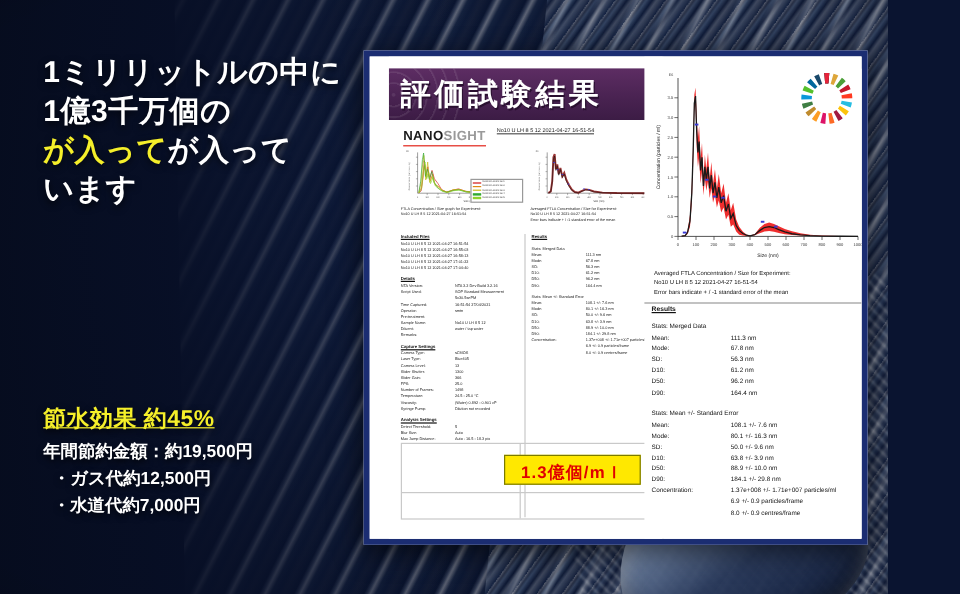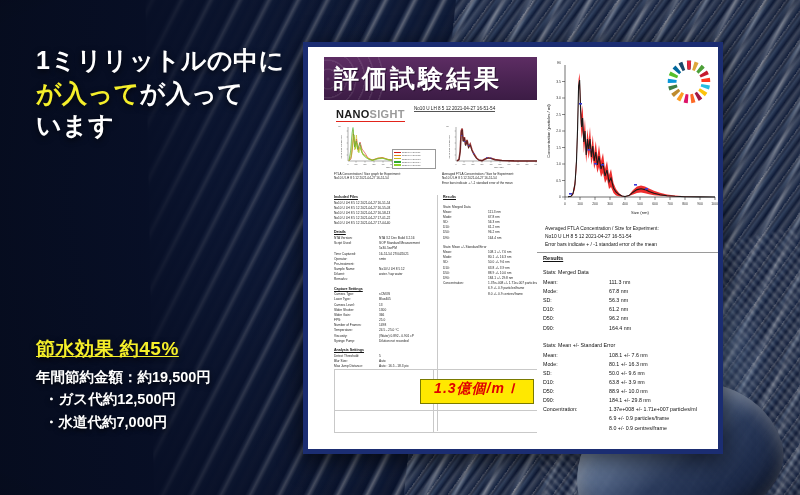--- a/index.html
+++ b/index.html
@@ -1,21 +1,21 @@
 <!DOCTYPE html>
 <html lang="ja"><head>
 <meta charset="utf-8">
 <style>
   html,body{margin:0;padding:0;}
   body{
     width:800px;height:495px;overflow:hidden;
     font-family:"Liberation Sans","DejaVu Sans",sans-serif;
     background:#0a1430;
   }
-  #stage{position:relative;width:800px;height:495px;overflow:hidden;}
+  #stage{position:relative;width:740px;height:495px;overflow:hidden;}
 
   
   .bg-base{position:absolute;inset:0;
     background:
       radial-gradient(120% 90% at 8% 40%, #0c1c43 0%, #091430 45%, #060d22 100%);
   }
   .bg-metal{position:absolute;left:150px;top:-60px;width:760px;height:640px;
     background:
       repeating-linear-gradient(118deg,
         rgba(255,255,255,0.00) 0px,
@@ -111,21 +111,21 @@
   .cols{position:absolute;left:10px;top:148px;width:212px;height:236px;display:flex;}
   .col{flex:1;padding-right:5px;}
   .col.right{border-left:1px solid #c9c9c9;padding-left:5px;}
   .sec-h{font-size:3.6px;font-weight:700;color:#111;text-decoration:underline;margin:0 0 1.5px;}
   .kv{display:flex;font-size:3.2px;color:#222;line-height:1.62;}
   .kv .k{width:46%;}
   .kv .v{width:54%;}
   .spacer{height:4px;}
   .blur{filter:blur(.28px);}
   .highlight{position:absolute;left:96px;top:332px;width:112px;height:23px;
-    background:#ffe800;border:1.5px solid #7a7a00;display:flex;align-items:flex-start;justify-content:center;font-style:italic;}
+    background:#ffe800;border:1.5px solid #7a7a00;display:flex;align-items:flex-end;justify-content:center;}
   .highlight span{color:#e00000;font-size:14px;font-weight:700;letter-spacing:1px;}
   .sheet-grid{position:absolute;left:10px;top:322px;width:212px;height:62px;
     border:1px solid #c9c9c9;}
   .sheet-grid .vline{position:absolute;left:46%;top:0;bottom:0;width:1px;background:#c9c9c9;}
   .sheet-grid .hline{position:absolute;left:0;right:0;top:40px;height:1px;background:#c9c9c9;}
 
   
   .detail{position:absolute;left:229px;top:0;right:0;height:100%;background:#fff;}
   .detail-chart{position:absolute;left:2px;top:10px;width:180px;height:168px;}
   .sdg{position:absolute;right:6px;top:12px;width:46px;height:46px;}
@@ -149,20 +149,21 @@
   <div class="bg-metal"></div>
   <div class="bg-spray"></div>
   <div class="bg-shower"></div>
   <div class="bg-nozzle"></div>
   <div class="bg-shade-left"></div>
   <div class="bg-vign"></div>
 
   <div class="copy">
     <div class="headline">
       <div>1ミリリットルの中に</div>
+      <div>1億3千万個の</div>
       <div><span class="accent">が入って</span><span>が入って</span></div>
       <div>います</div>
     </div>
   </div>
 
   <div class="savings">
     <div class="savings-title">節水効果 約45%</div>
     <div class="savings-line">年間節約金額：約19,500円</div>
     <div class="savings-sub">・ガス代約12,500円</div>
     <div class="savings-sub">・水道代約7,000円</div>

